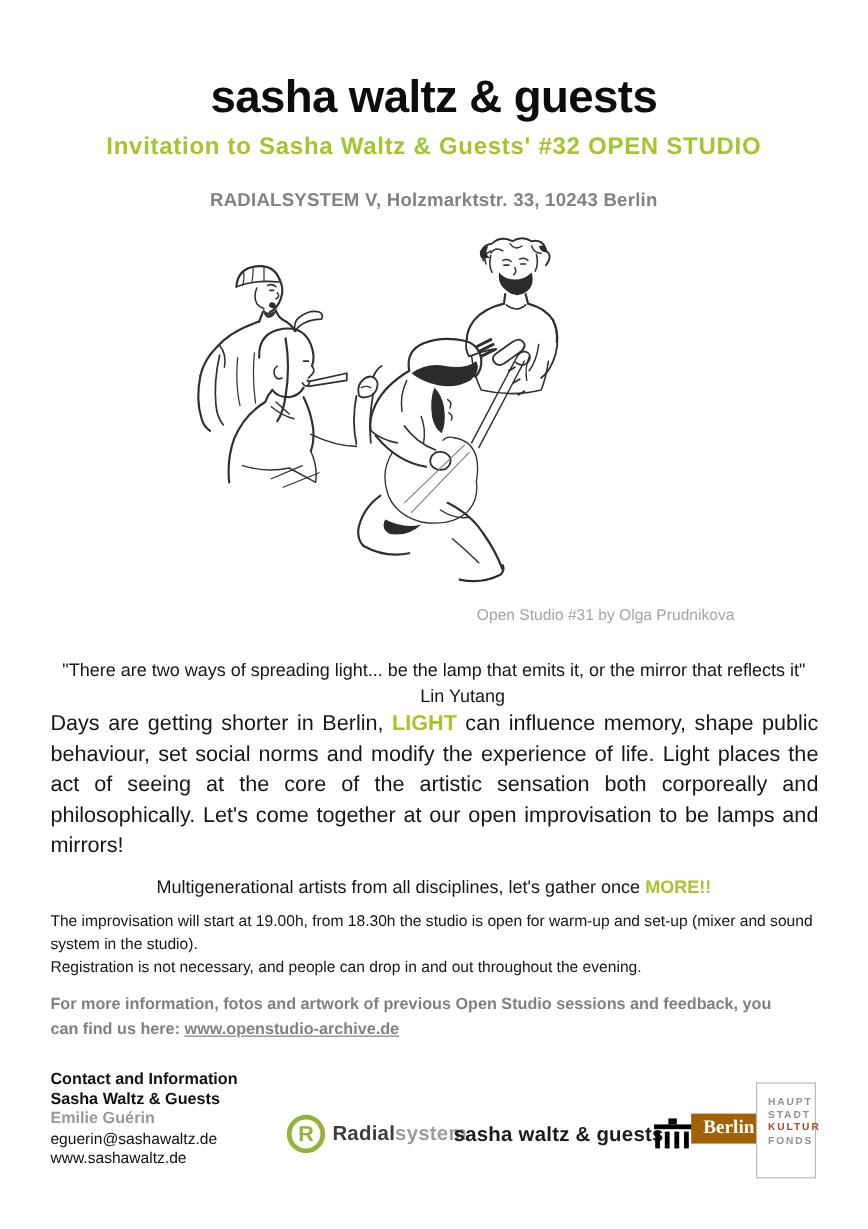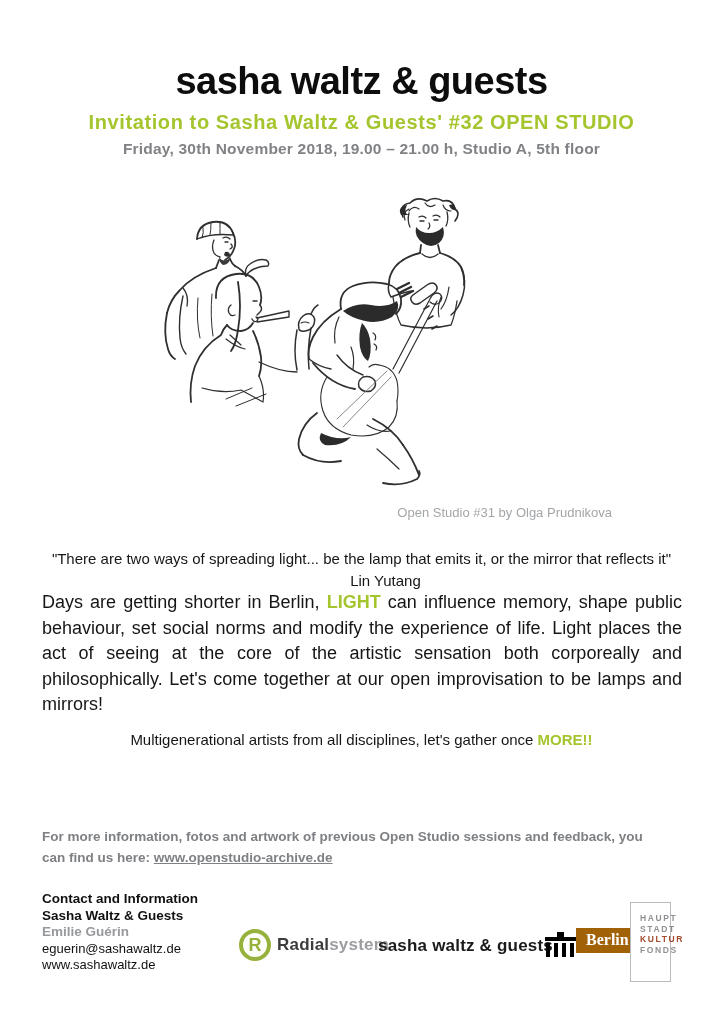--- a/index.html
+++ b/index.html
@@ -52,35 +52,35 @@
 
   .logo-swg{top:936px;left:378px;font-size:17px;font-weight:bold;color:#1b1b1b;letter-spacing:0.2px;}
 
   .logo-berlin{top:928px;left:543px;display:flex;align-items:flex-start;}
   .berlin-box{
     background:#a16207;color:#fff;font-family:"Liberation Serif","DejaVu Serif",serif;
     font-size:16px;font-weight:bold;padding:3px 10px 4px 10px;margin-left:-3px;margin-top:0px;
   }
 
   .logo-hkf{
-    top:902px;left:630px;width:41px;height:80px;
+    top:902px;left:630px;width:50px;height:80px;
     border:1px solid #b9bbbd;box-sizing:border-box;
     padding:10px 0 0 9px;background:#fff;
   }
   .hkf-line{font-size:8.5px;line-height:10.5px;letter-spacing:1.6px;color:#8f9194;font-weight:bold;}
   .hkf-red{color:#a34a2b;}
 </style>
 </head>
 <body>
 
 <div class="page">
 
   <div class="abs center title">sasha waltz &amp; guests</div>
   <div class="abs center invitation">Invitation to Sasha Waltz &amp; Guests' #32 OPEN STUDIO</div>
-  <div class="abs center subline1">Friday, 30th November 2018, 19.00 – 21.00 h, Studio A, 5th floor</div>
+  <div class="abs center subline2">RADIALSYSTEM V, Holzmarktstr. 33, 10243 Berlin</div>
 
   <div class="abs sketch-wrap">
     <svg width="470" height="310" viewBox="0 0 470 310" fill="none" stroke="#2f2f2f" stroke-width="1.8" stroke-linecap="round" stroke-linejoin="round">
 
       <g>
         <path d="M57,43 Q58,28 73,26 Q88,24 93,37"></path>
         <path d="M57,43 Q72,37 93,39" stroke-width="1.3"></path>
         <path d="M63,31 Q64,37 62,42 M71,27 Q71,34 70,39 M80,26 Q80,33 80,38" stroke-width="1"></path>
         <path d="M93,37 Q97,45 94,53 Q91,61 85,64"></path>
         <path d="M74,44 Q71,51 74,57 Q76,60 80,61" stroke-width="1.3"></path>
@@ -174,20 +174,24 @@
 
   <div class="abs caption">Open Studio #31 by Olga Prudnikova</div>
 
   <div class="abs center quote">"There are two ways of spreading light... be the lamp that emits it, or the mirror that reflects it"</div>
   <div class="abs center quote-author">Lin Yutang</div>
 
   <div class="abs body-para"><span>Days are getting shorter in Berlin, </span><span class="green-word">LIGHT</span><span> can influence memory, shape public behaviour, set social norms and modify the experience of life. Light places the act of seeing at the core of the artistic sensation both corporeally and philosophically. Let's come together at our open improvisation to be lamps and mirrors!</span></div>
 
   <div class="abs center gather"><span>Multigenerational artists from all disciplines, let's gather once </span><span class="green-word">MORE!!</span></div>
 
+  <div class="abs details">
+    <div>The improvisation will start at 19.00h, from 18.30h the studio is open for warm-up and set-up (mixer and sound system in the studio).</div>
+    <div>Registration is not necessary, and people can drop in and out throughout the evening.</div>
+  </div>
 
   <div class="abs contact">
     <div class="bold">Contact and Information</div>
     <div class="bold">Sasha Waltz &amp; Guests</div>
     <div class="person">Emilie Guérin</div>
     <div>eguerin@sashawaltz.de</div>
     <div>www.sashawaltz.de</div>
   </div>
 
   <div class="abs archive"><span>For more information, fotos and artwork of previous Open Studio sessions and feedback, you can find us here: </span><a>www.openstudio-archive.de</a></div>

